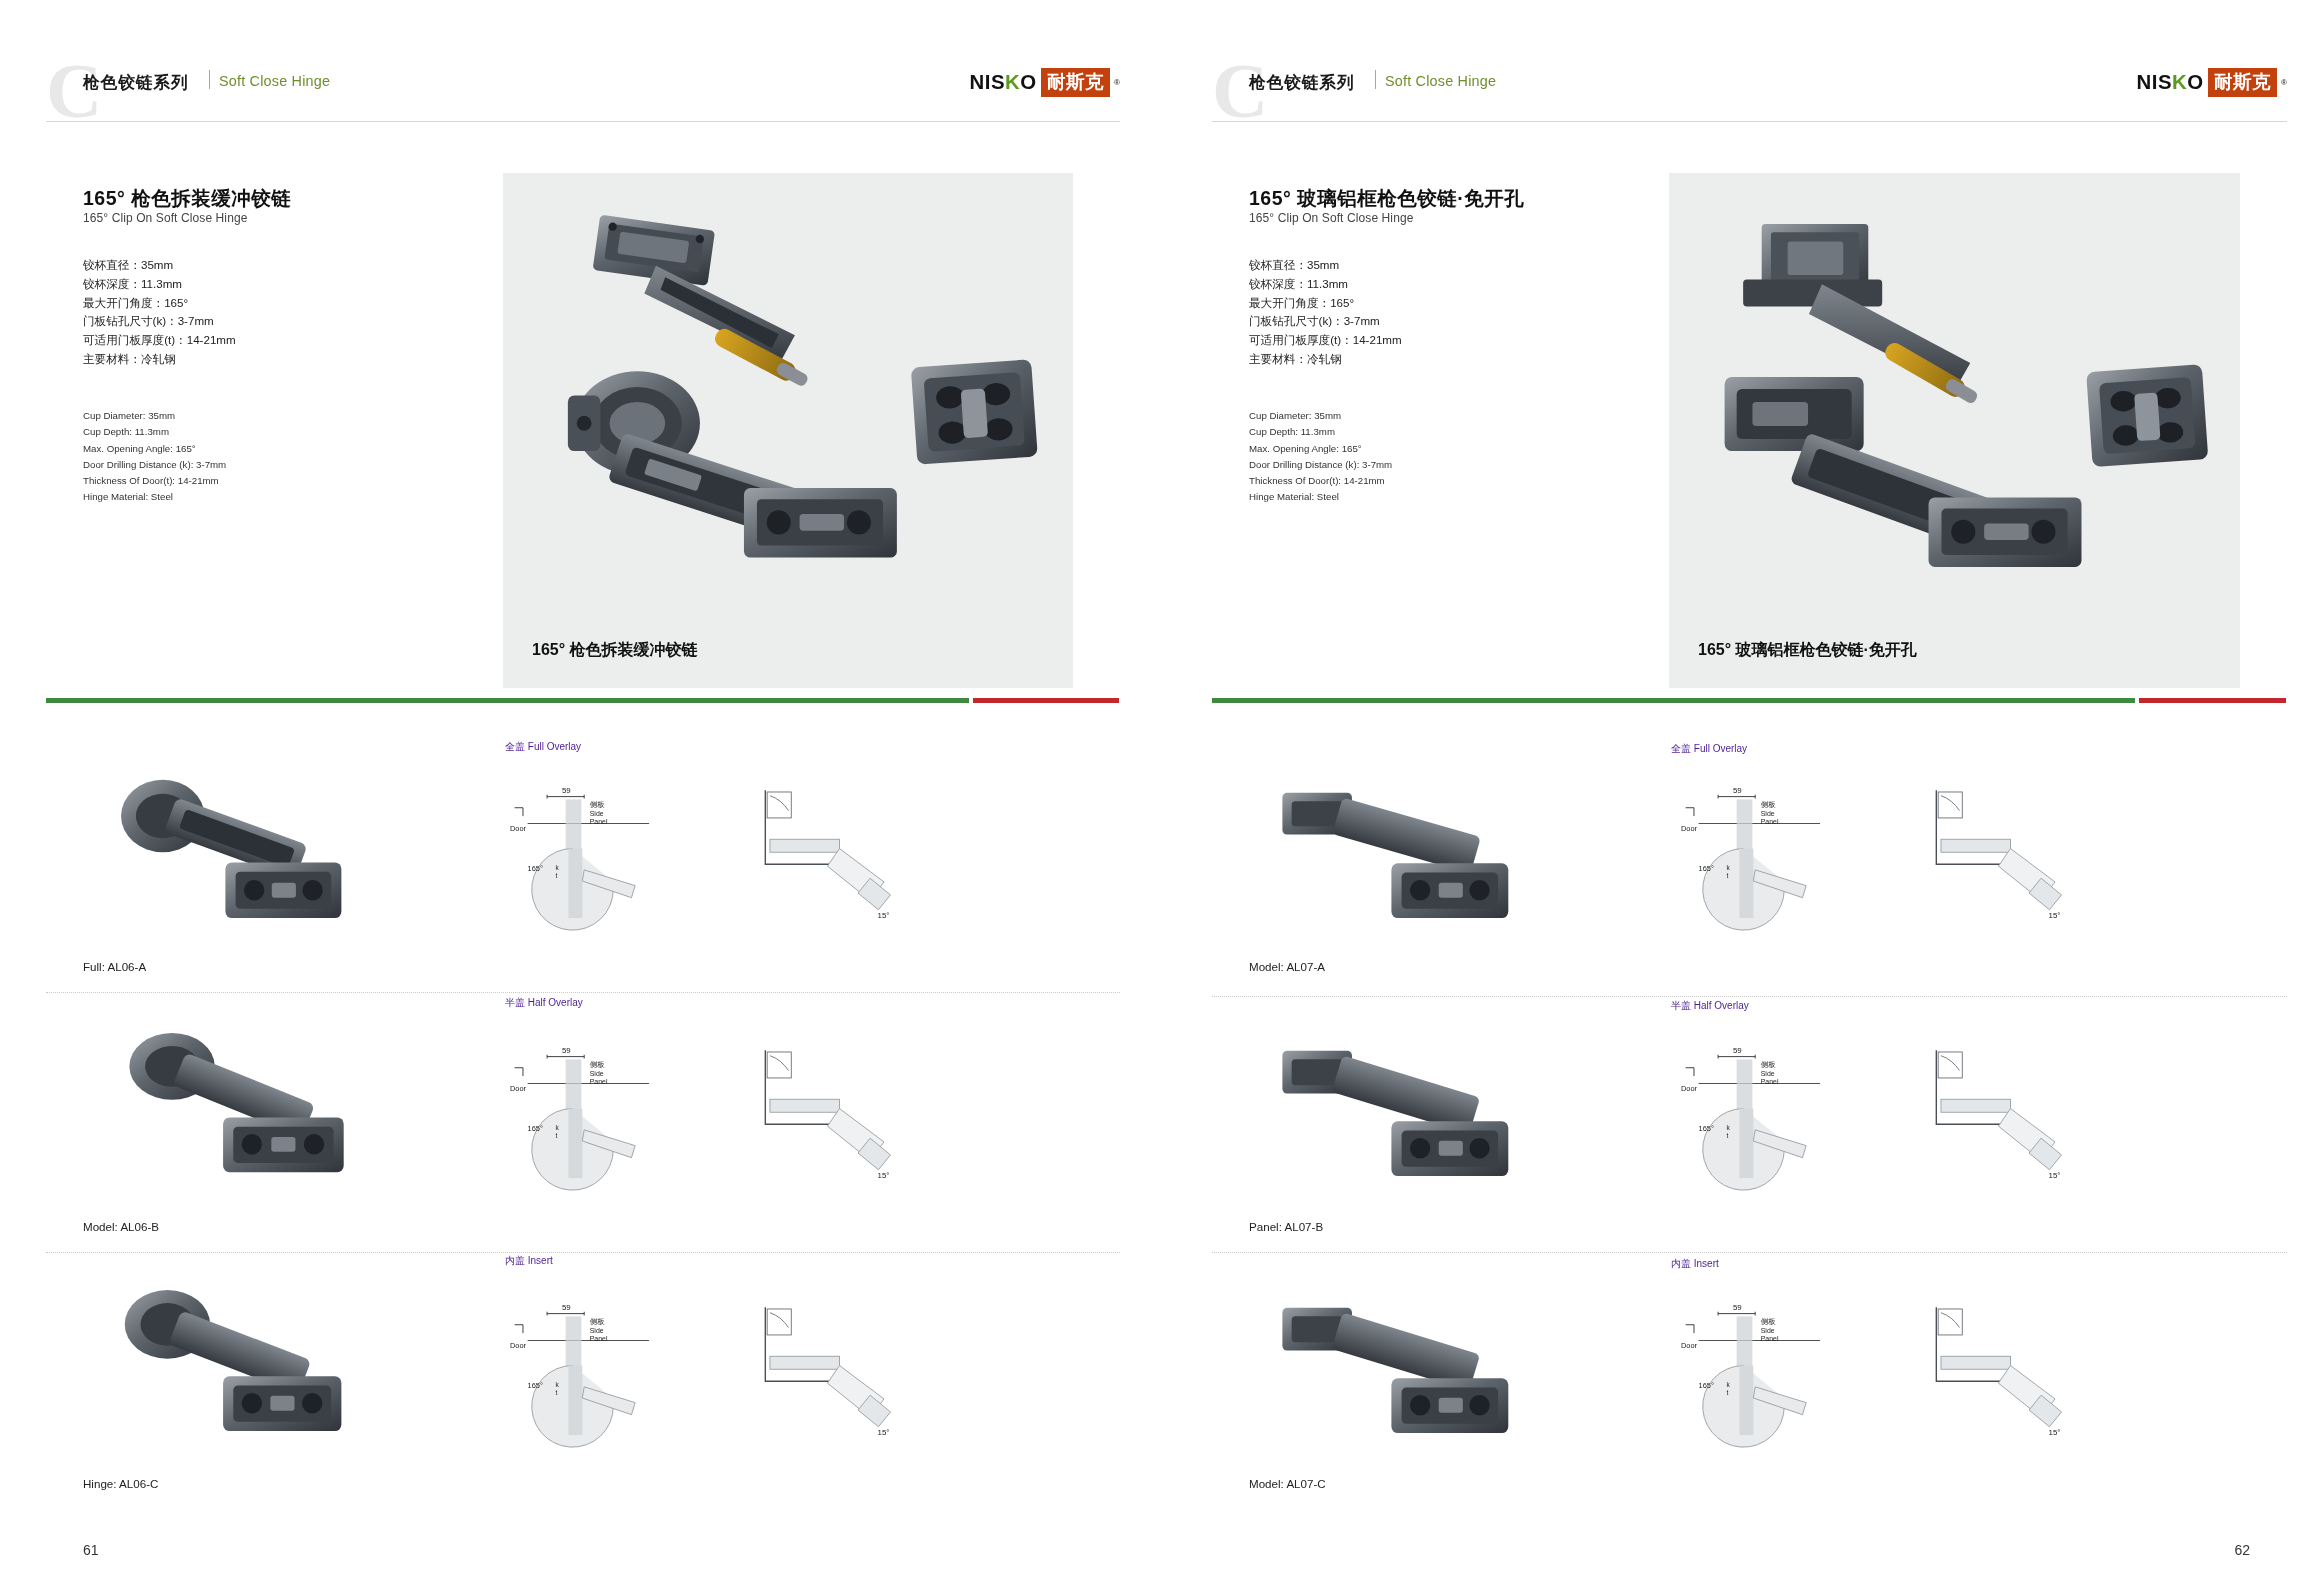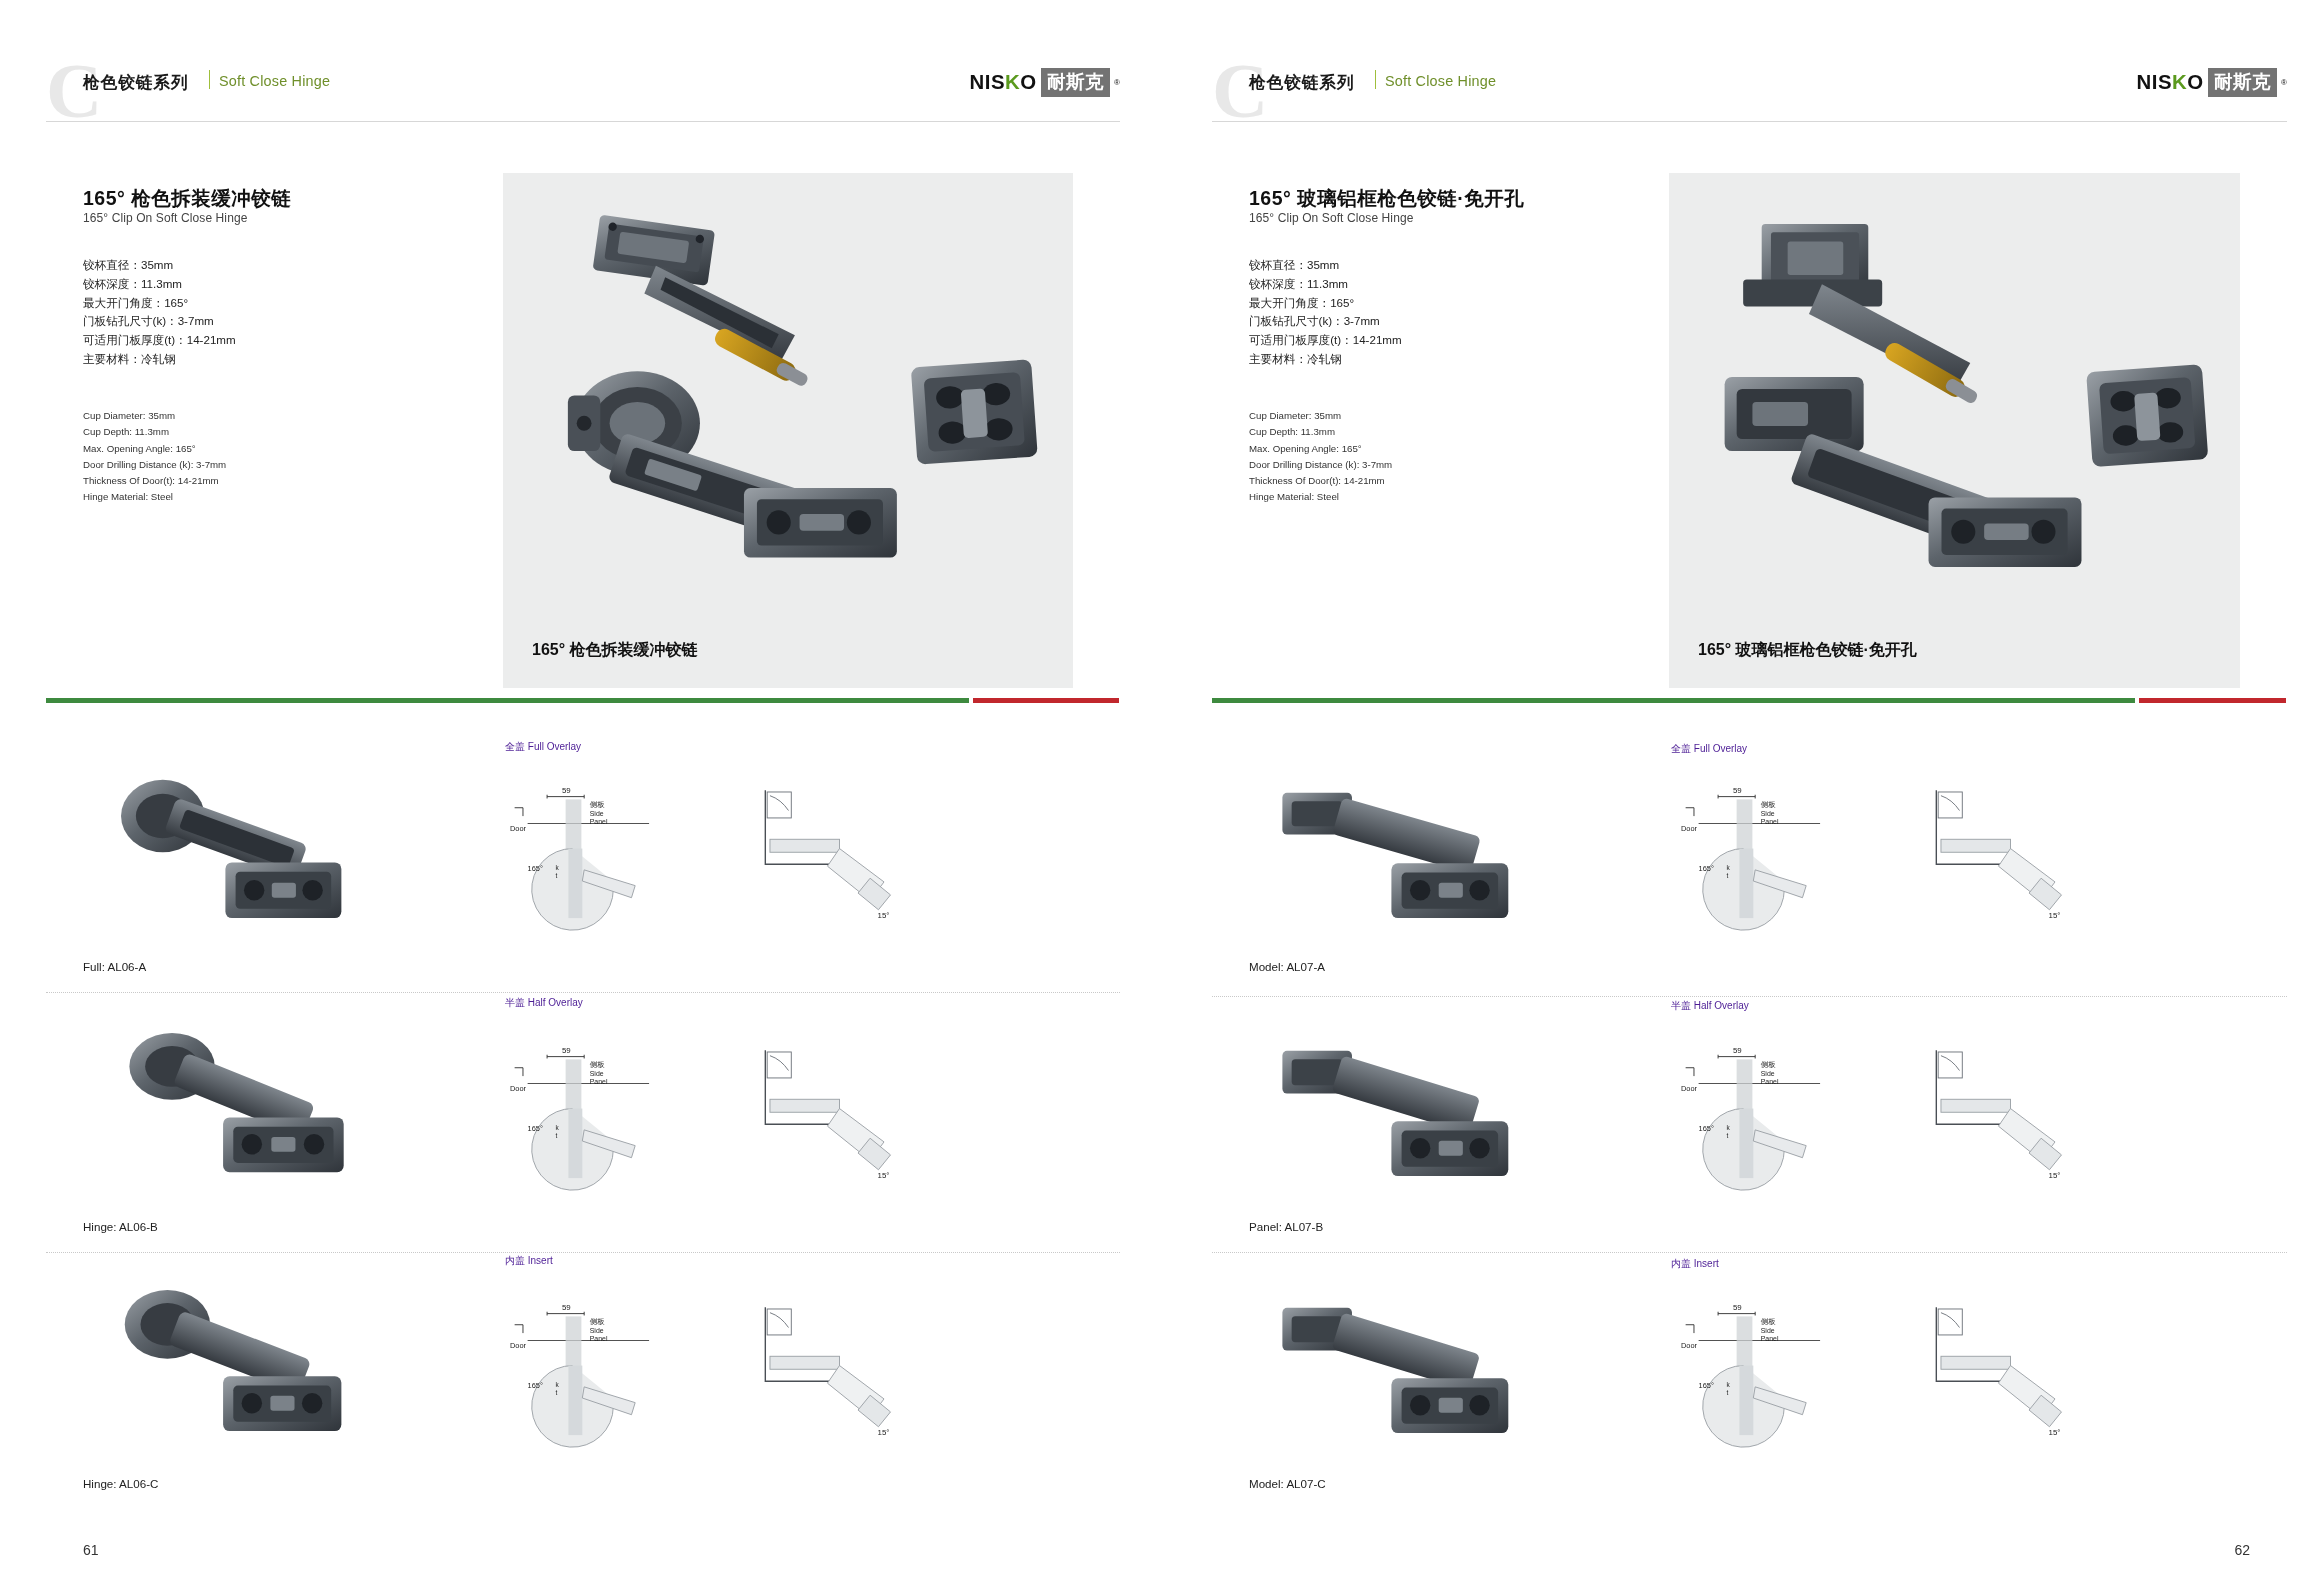--- a/index.html
+++ b/index.html
@@ -41,21 +41,21 @@
   .brand {
     position: absolute; right: 46px; top: 12px;
     display: flex; align-items: center; gap: 4.6px;
   }
   .brand-nisko {
     font-size: 20.4px; font-weight: 700; letter-spacing: 0.5px; color: #111;
     font-family: "Liberation Sans", sans-serif;
   }
   .brand-nisko .oo { color: #5b9a1e; }
   .brand-cn {
-    font-size: 18.5px; font-weight: 700; color: #fff; background: #737373;
+    font-size: 18.5px; font-weight: 700; color: #fff; background: #c2410c;
     padding: 1.4px 5.6px 2.8px; letter-spacing: 0.5px;
   }
   .brand-r { font-size: 8px; vertical-align: super; color: #111; }
   .hdr-rule {
     position: absolute; left: 46px; right: 46px; top: 65px;
     height: 0.9px; background: #d7d7d7;
   }
 
   
   .title-cn {
@@ -279,21 +279,21 @@
       <ellipse cx="140" cy="100" rx="58" ry="44" fill="#373c42"></ellipse>
       <rect x="170" y="70" width="300" height="76" rx="14" fill="url(#m2)" transform="rotate(22 170 70)"></rect>
       <g transform="translate(250,210)">
         <rect x="0" y="0" width="260" height="118" rx="14" fill="url(#m1)"></rect>
         <rect x="22" y="20" width="216" height="78" rx="10" fill="#3a4046"></rect>
         <circle cx="62" cy="58" r="22" fill="#1e2227"></circle>
         <circle cx="196" cy="58" r="22" fill="#1e2227"></circle>
         <rect x="104" y="42" width="52" height="32" rx="6" fill="#7b8289"></rect>
       </g>
     </svg>
-    <div class="row-model" style="left:83px; top:1220px;">Hinge: AL06-B</div>
+    <div class="row-model" style="left:83px; top:1220px;">Model: AL06-B</div>
 
     <svg class="diagram" style="left:510px; top:1039px;" width="153" height="153" viewBox="0 0 330 330">
       <line x1="80" y1="38" x2="160" y2="38" stroke="#333" stroke-width="2"></line>
       <text x="112" y="30" font-size="17" fill="#222" font-family="Liberation Sans, sans-serif">59</text>
       <path d="M80 34 l0 8 M160 34 l0 8" stroke="#333" stroke-width="2"></path>
       <path d="M10 62 l18 0 0 18" stroke="#333" stroke-width="2" fill="none"></path>
       <text x="0" y="112" font-size="16" fill="#222" font-family="Liberation Sans, sans-serif">Door</text>
       <line x1="38" y1="96" x2="300" y2="96" stroke="#444" stroke-width="2"></line>
       <rect x="120" y="44" width="34" height="150" fill="#cfd3d6" opacity=".75"></rect>
       <text x="172" y="60" font-size="16" fill="#222" font-family="Liberation Sans, sans-serif">侧板</text>

